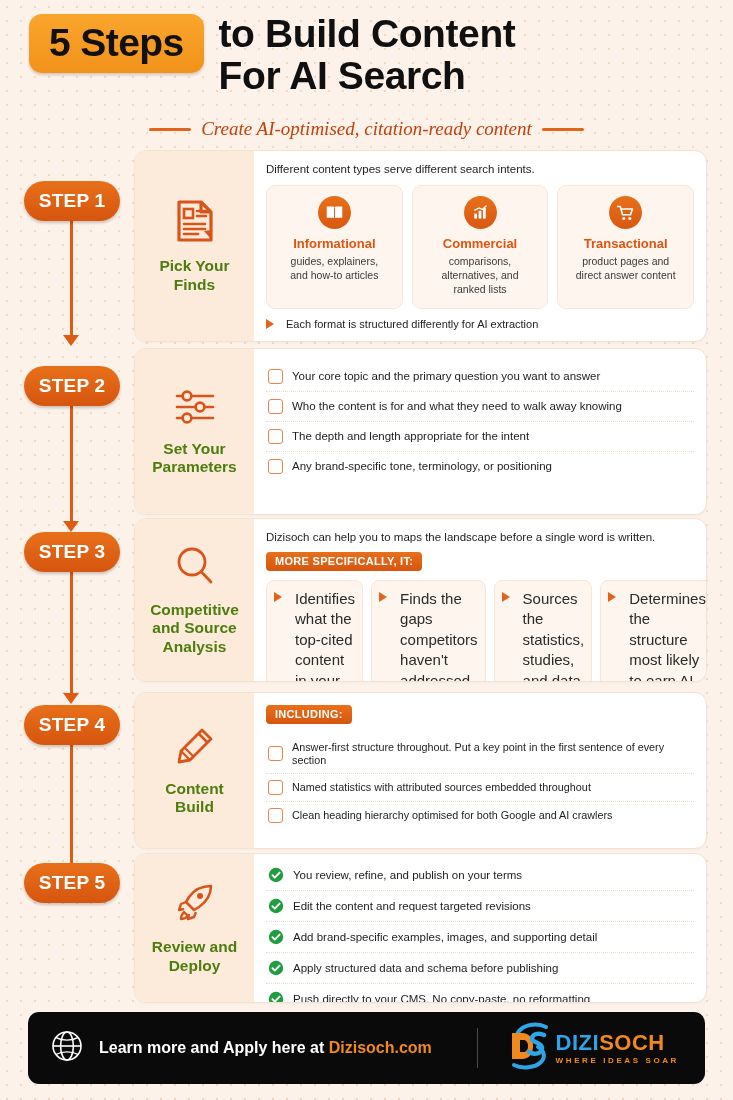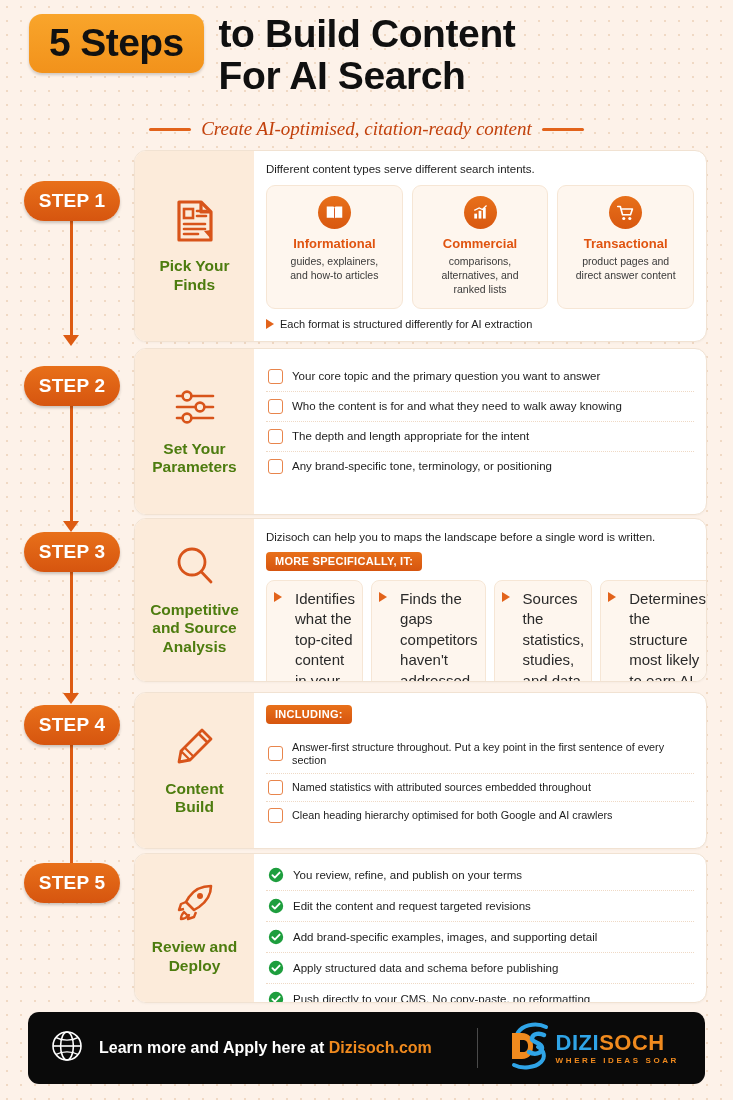--- a/index.html
+++ b/index.html
@@ -91,21 +91,21 @@
     flex:1;background:#FEF6EE;border:1px solid #F6E6D5;border-radius:9px;
     padding:10px 6px 11px 6px;box-sizing:border-box;text-align:center;
   }
   .fmt-badge{
     width:33px;height:33px;border-radius:50%;
     background:linear-gradient(180deg,#E8701A,#D85810);
     margin:0 auto 7px auto;display:flex;align-items:center;justify-content:center;
   }
   .fmt-name{color:#E05410;font-size:13px;font-weight:bold;margin-bottom:4px;}
   .fmt-desc{color:#3a3a3a;font-size:10.5px;line-height:1.32;}
-  .note{display:flex;align-items:center;gap:6px;margin-top:9px;}
+  .note{display:flex;align-items:center;gap:12px;margin-top:9px;}
   .tri{width:0;height:0;border-top:5px solid transparent;border-bottom:5px solid transparent;border-left:8px solid #E2631B;}
   .note span{font-size:11px;color:#1d1d1d;}
 
   
   .chk-list{margin-top:2px;}
   .chk-item{
     display:flex;align-items:center;gap:9px;
     padding:7px 0 7px 2px;
     border-bottom:1px dotted #EFD9C5;
   }

